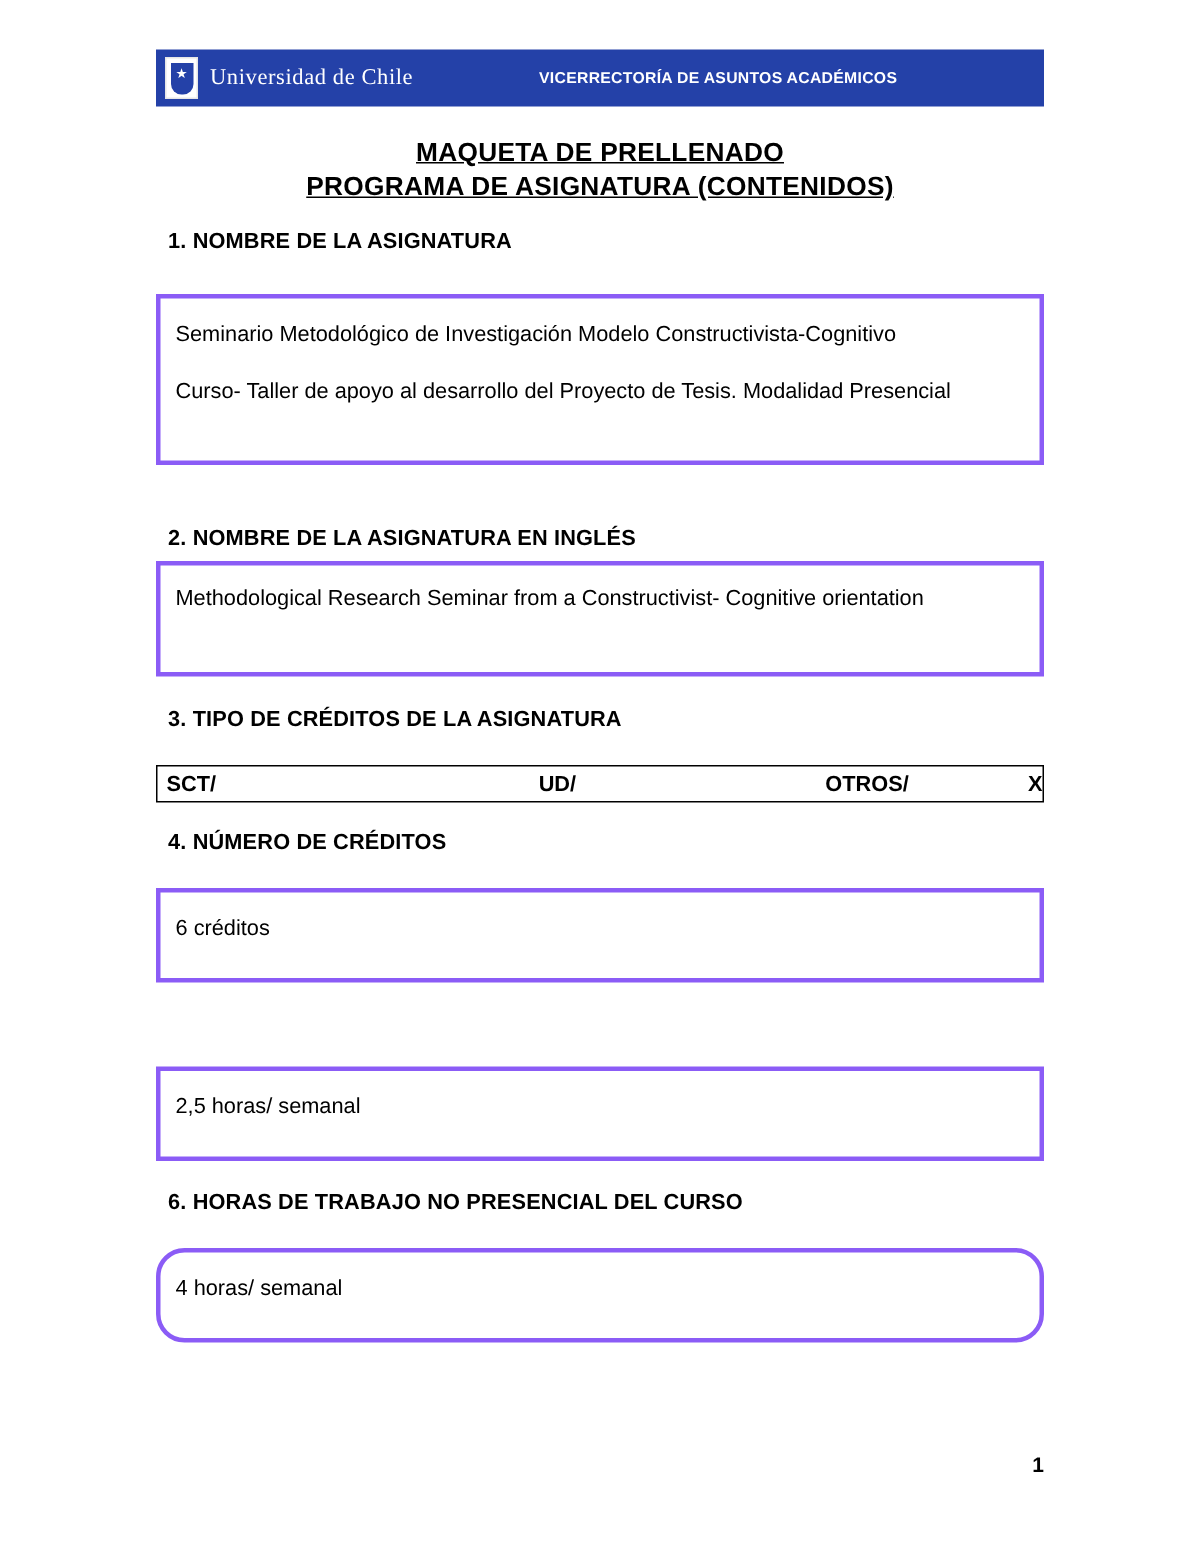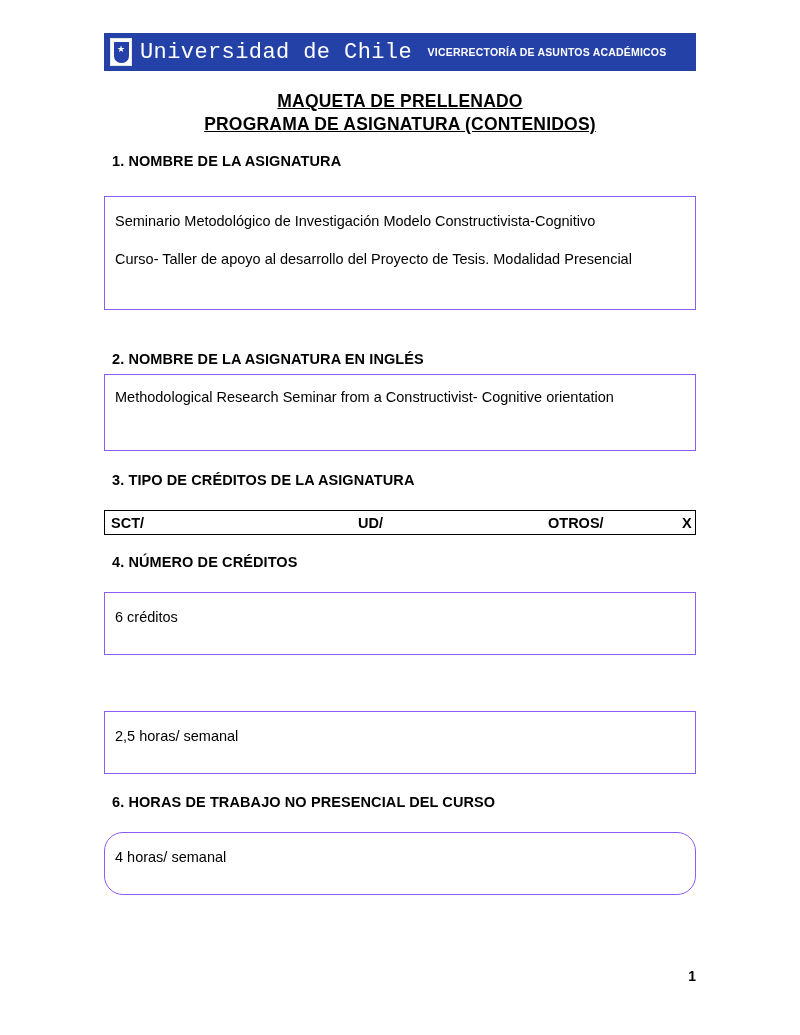--- a/index.html
+++ b/index.html
@@ -63,22 +63,22 @@
   .crest .star {
     position: absolute;
     left: 6px;
     top: 6px;
     color: #ffffff;
     font-size: 9px;
     line-height: 9px;
   }
   .uni-name {
     color: #ffffff;
-    font-family: Liberation Mono, monospace;
-    font-size: 22px;
+    font-family: Liberation Serif, serif;
+    font-size: 15px;
     letter-spacing: 0.4px;
     white-space: nowrap;
   }
   .header-right {
     flex: 1 1 auto;
     text-align: center;
     color: #ffffff;
     font-size: 10.5px;
     font-weight: bold;
     letter-spacing: 0.2px;
@@ -106,21 +106,21 @@
     position: absolute;
     left: 112px;
     font-size: 14.5px;
     font-weight: bold;
     letter-spacing: 0.1px;
   }
   .box {
     position: absolute;
     left: 104px;
     width: 592px;
-    border: 1px solid #8b5cf6;
+    border: 3px solid #8b5cf6;
     box-sizing: border-box;
     padding: 14px 10px 10px 10px;
     font-size: 14.5px;
     line-height: 21px;
   }
   .box p {
     margin: 0;
   }
   .box p + p {
     margin-top: 17px;
@@ -191,21 +191,21 @@
     <p>Seminario Metodológico de Investigación Modelo Constructivista-Cognitivo</p>
     <p>Curso- Taller de apoyo al desarrollo del Proyecto de Tesis. Modalidad Presencial</p>
   </div>
 
   <div class="section-heading" style="top:351px;">2. NOMBRE DE LA ASIGNATURA EN INGLÉS</div>
   <div class="box justified" style="top:374px; height:77px;">
     <p>Methodological Research Seminar from a Constructivist- Cognitive orientation</p>
   </div>
 
   <div class="section-heading" style="top:472px;">3. TIPO DE CRÉDITOS DE LA ASIGNATURA</div>
-  <div class="credit-row" style="top:510px;">
+  <div class="credit-row" style="top:510px;justify-content:space-between;">
     <span class="cell c1">
       <span>SCT/</span>
       <span></span>
     </span>
     <span class="cell c2">
       <span>UD/</span>
       <span></span>
     </span>
     <span class="cell c3">
       <span>OTROS/</span>

